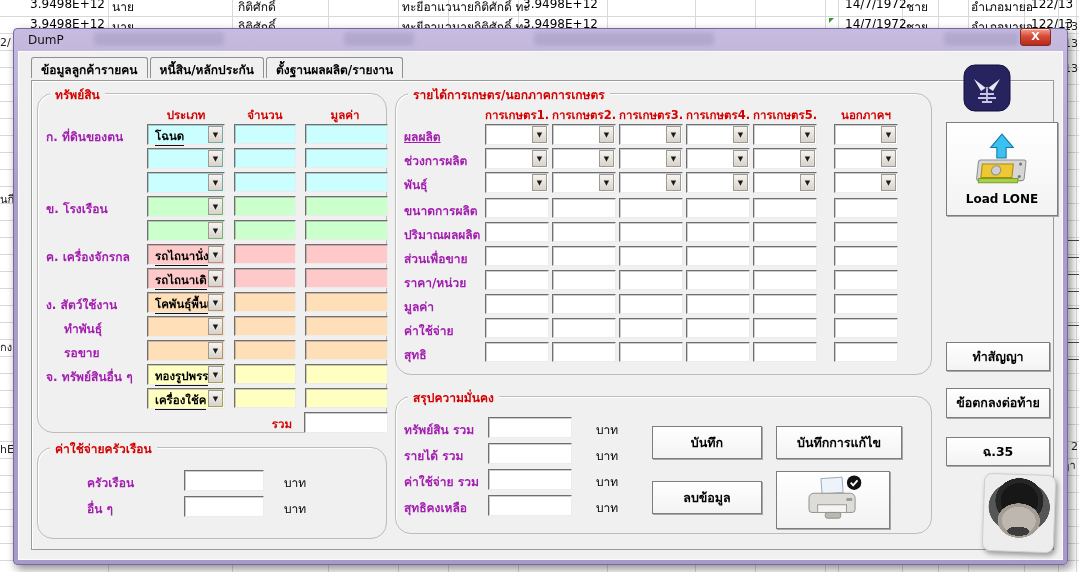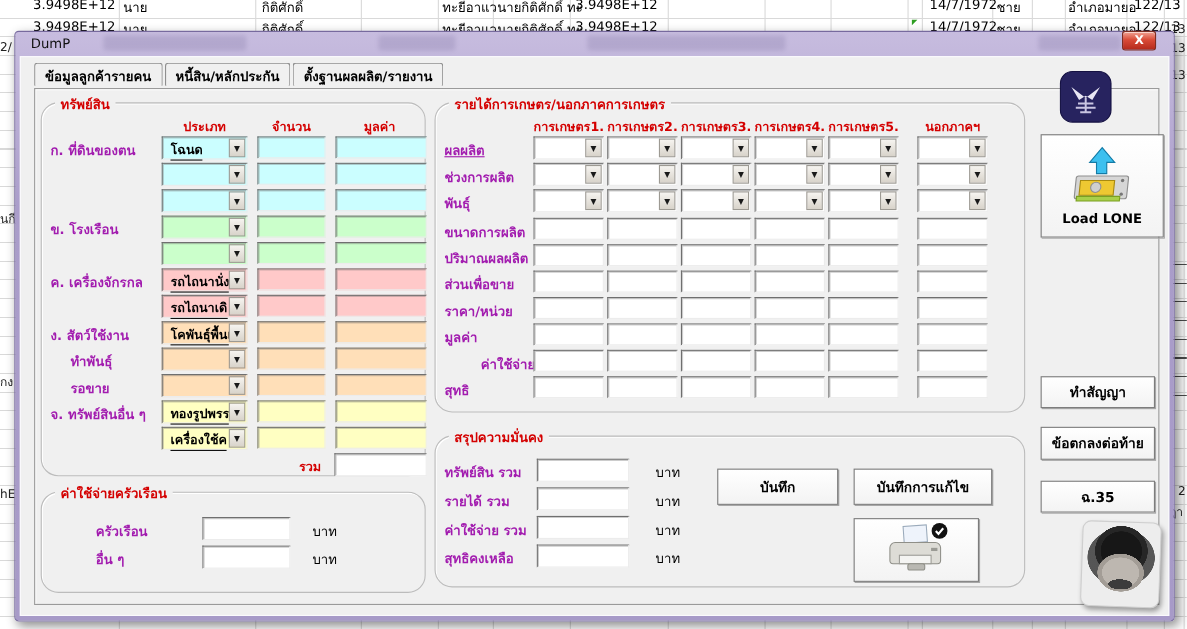--- a/index.html
+++ b/index.html
@@ -348,21 +348,21 @@
             <div class="field" style="left: 290px; top: 176px; width: 64px;"></div>
             <div class="field" style="left: 357px; top: 176px; width: 64px;"></div>
             <div class="field" style="left: 438px; top: 176px; width: 64px;"></div>
             <div class="rowlabel" style="left: 8px; top: 203px;">มูลค่า</div>
             <div class="field" style="left: 89px; top: 200px; width: 64px;"></div>
             <div class="field" style="left: 156px; top: 200px; width: 64px;"></div>
             <div class="field" style="left: 223px; top: 200px; width: 64px;"></div>
             <div class="field" style="left: 290px; top: 200px; width: 64px;"></div>
             <div class="field" style="left: 357px; top: 200px; width: 64px;"></div>
             <div class="field" style="left: 438px; top: 200px; width: 64px;"></div>
-            <div class="rowlabel" style="left: 8px; top: 227px; margin-left: 33px;">ค่าใช้จ่าย</div>
+            <div class="rowlabel" style="left: 8px; top: 227px;">ค่าใช้จ่าย</div>
             <div class="field" style="left: 89px; top: 224px; width: 64px;"></div>
             <div class="field" style="left: 156px; top: 224px; width: 64px;"></div>
             <div class="field" style="left: 223px; top: 224px; width: 64px;"></div>
             <div class="field" style="left: 290px; top: 224px; width: 64px;"></div>
             <div class="field" style="left: 357px; top: 224px; width: 64px;"></div>
             <div class="field" style="left: 438px; top: 224px; width: 64px;"></div>
             <div class="rowlabel" style="left: 8px; top: 251px;">สุทธิ</div>
             <div class="field" style="left: 89px; top: 248px; width: 64px;"></div>
             <div class="field" style="left: 156px; top: 248px; width: 64px;"></div>
             <div class="field" style="left: 223px; top: 248px; width: 64px;"></div>
@@ -383,20 +383,21 @@
             <div class="unit" style="left: 200px; top: 49px;">บาท</div>
             <div class="rowlabel" style="left: 8px; top: 75px;">ค่าใช้จ่าย รวม</div>
             <div class="field" style="left: 92px; top: 72px; width: 84px; height: 21px;"></div>
             <div class="unit" style="left: 200px; top: 75px;">บาท</div>
             <div class="rowlabel" style="left: 8px; top: 101px;">สุทธิคงเหลือ</div>
             <div class="field" style="left: 92px; top: 98px; width: 84px; height: 21px;"></div>
             <div class="unit" style="left: 200px; top: 101px;">บาท</div>
           </div>
         <div class="btn3d" style="left:256px; top:29px; width:110px; height:33px;">บันทึก</div>
         <div class="btn3d" style="left:380px; top:29px; width:126px; height:33px;">บันทึกการแก้ไข</div>
+        <div class="btn3d" style="left:256px; top:84px; width:110px; height:33px;">ลบข้อมูล</div>
         <div class="btn3d" style="left:380px; top:74px; width:114px; height:58px;">
           <span>
             <svg width="62" height="48" viewBox="0 0 64 50">
               <rect x="20" y="3" width="22" height="16" fill="#eef3fb" stroke="#9aaabb" transform="rotate(-4 31 11)"></rect>
               <path d="M12 19 h38 a5 5 0 0 1 5 5 v12 a3 3 0 0 1 -3 3 h-42 a3 3 0 0 1 -3 -3 v-12 a5 5 0 0 1 5 -5 z" fill="#dddcd6" stroke="#8f8f88"></path>
               <rect x="16" y="31" width="30" height="8" fill="#f4f4f2" stroke="#9a9a94"></rect>
               <rect x="46" y="24" width="6" height="3" fill="#9a9a94"></rect>
               <rect x="24" y="39" width="16" height="6" rx="2" fill="#b9b8b2" stroke="#8f8f88"></rect>
               <circle cx="54" cy="8" r="7.5" fill="#111"></circle>
               <path d="M50.5 8 l2.5 2.8 l4.5 -5.3" stroke="#fff" stroke-width="2" fill="none"></path>

